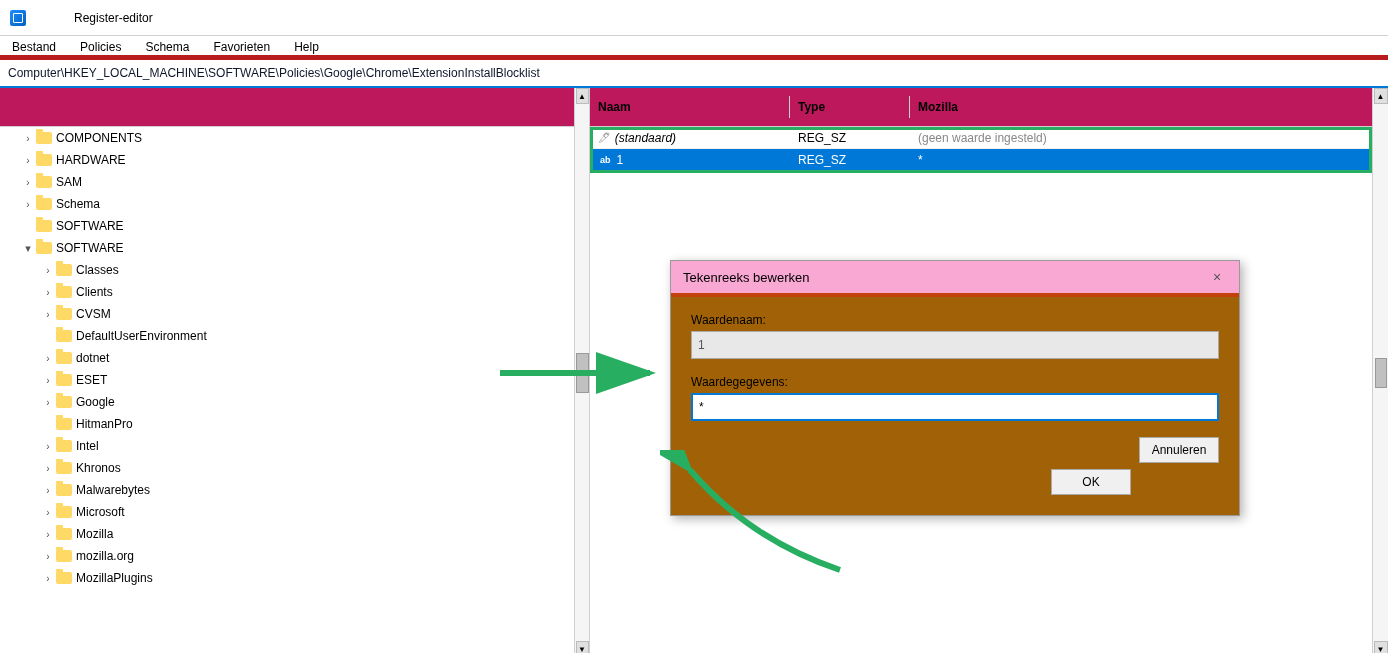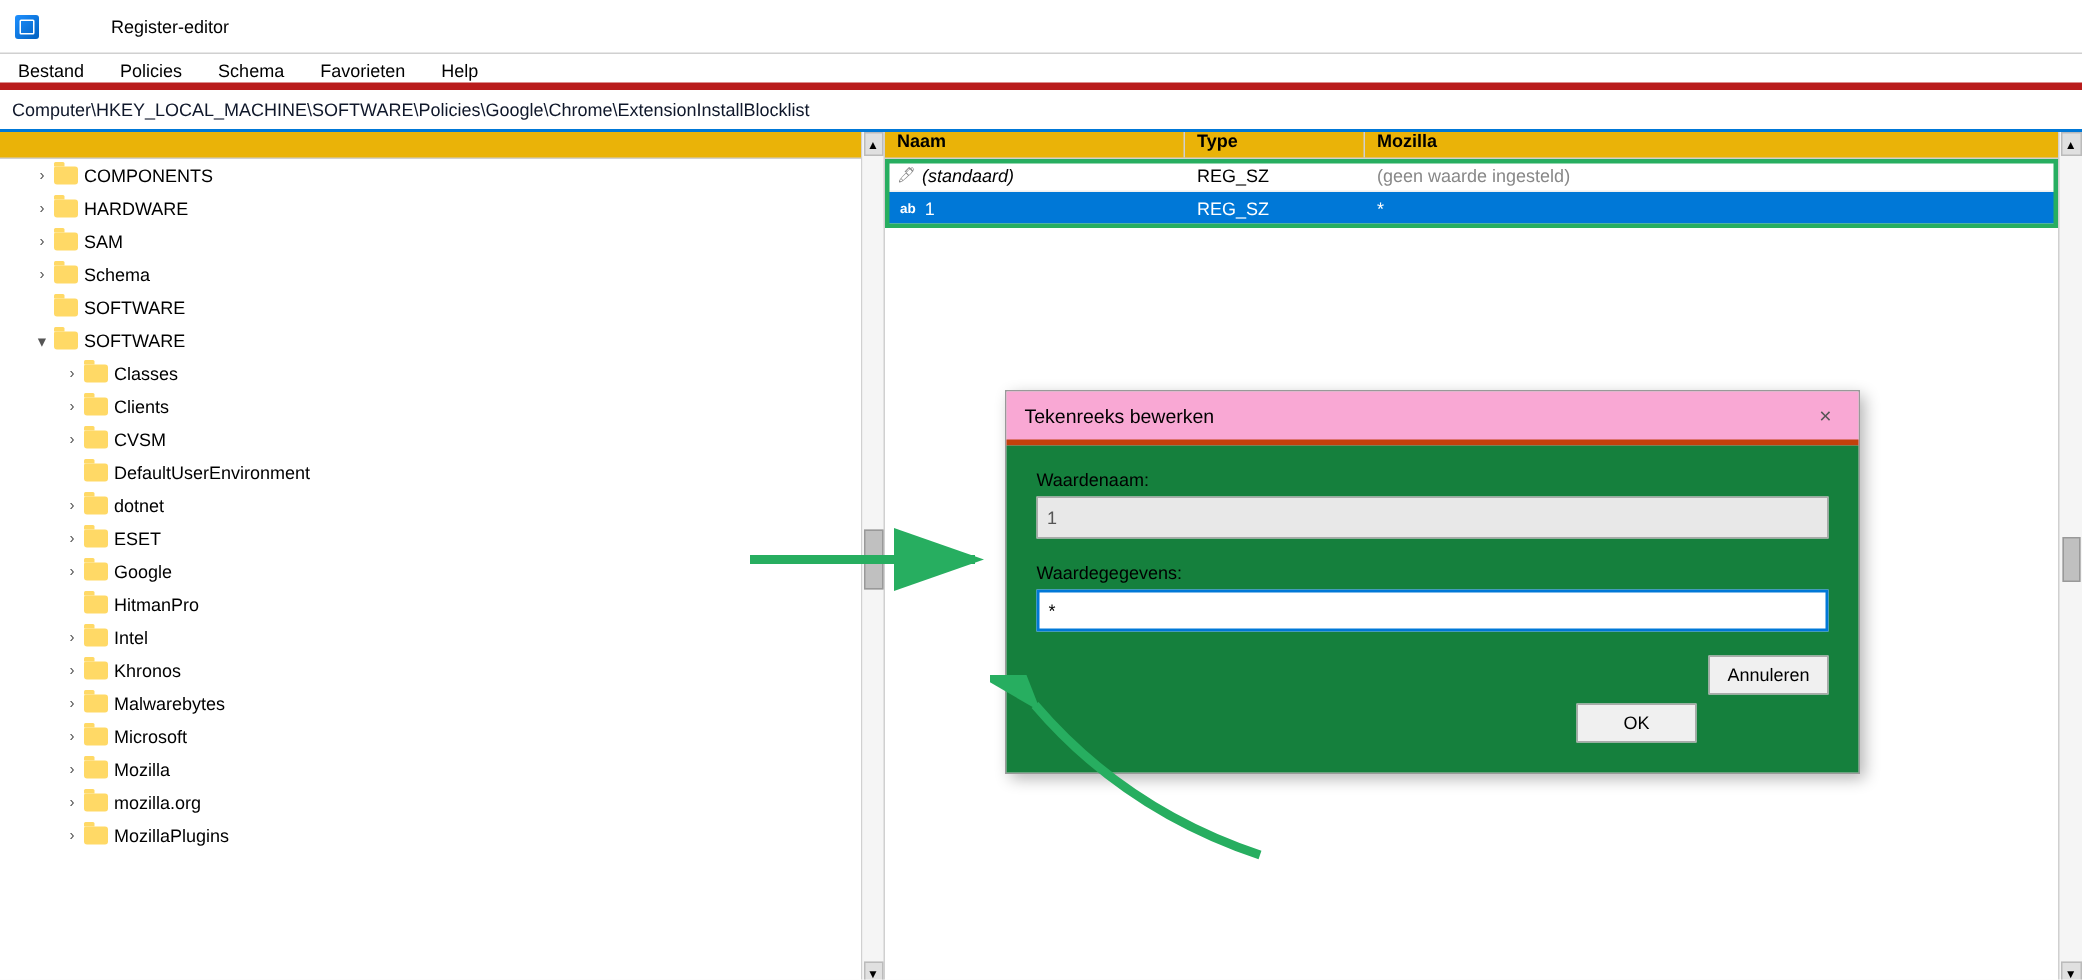--- a/index.html
+++ b/index.html
@@ -140,24 +140,24 @@
     
     .values-panel {
       flex: 1;
       background: #ffffff;
       overflow: hidden;
       position: relative;
     }
 
     .values-headers {
       display: flex;
-      background: #eab308;
+      background: #be185d;
       border-bottom: 1px solid #d0d0d0;
-      height: 18px;
-      align-items: flex-end;
+      height: 39px;
+      align-items: center;
     }
     .values-headers .col {
       padding: 4px 8px;
       font-size: 12px;
       font-weight: 600;
       border-right: 1px solid #d0d0d0;
     }
     .col-naam { width: 200px; }
     .col-type { width: 120px; }
     .col-gegevens { width: 200px; }
@@ -224,21 +224,21 @@
       justify-content: center;
       cursor: pointer;
       font-size: 14px;
       color: #555;
       border: none;
       background: none;
     }
 
     .dialog-body {
       padding: 16px 20px 20px;
-      background: #15803d;
+      background: #a16207;
     }
 
     .field-label {
       font-size: 12px;
       color: #000;
       margin-bottom: 4px;
       display: block;
     }
 
     .field-input {

